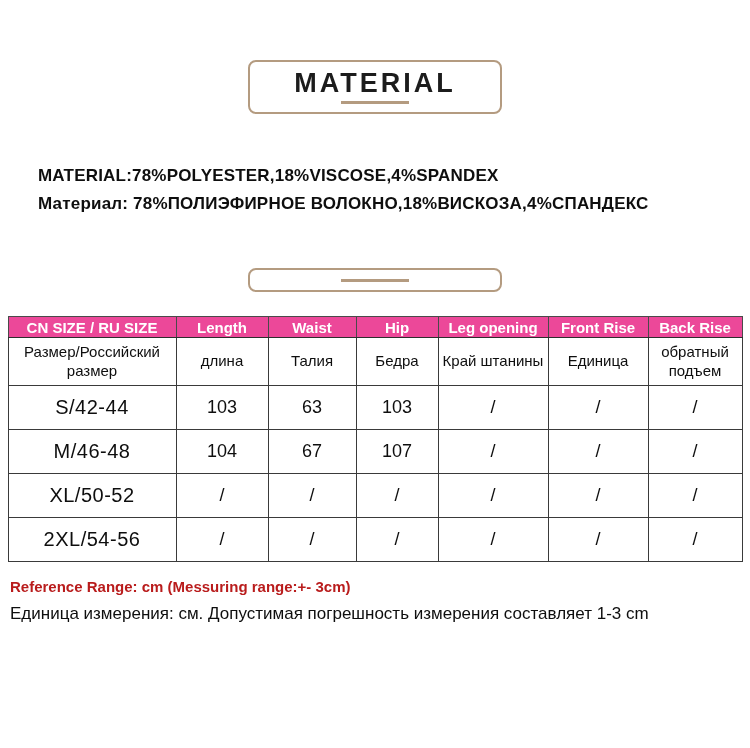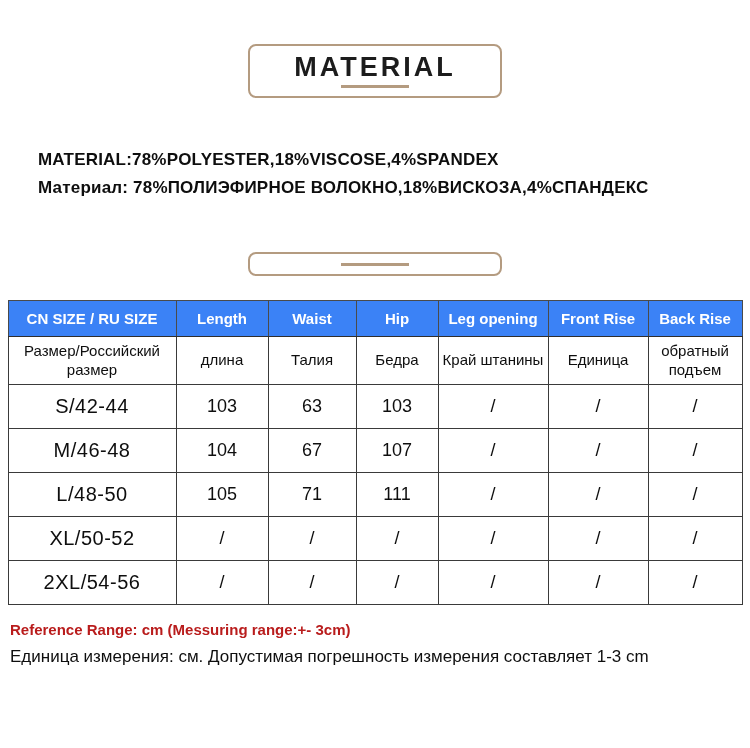--- a/index.html
+++ b/index.html
@@ -17,21 +17,21 @@
 
   
   .title-box {
     width: 254px;
     margin: 0 auto;
     border: 2px solid #b49b80;
     border-radius: 8px;
     text-align: center;
     padding: 6px 0 8px 0;
   }
-  .title-box.first { margin-top: 44px; }
+  .title-box.first { margin-top: 60px; }
   .title-box.second { margin-top: 50px; }
   .title-text {
     font-size: 27px;
     font-weight: bold;
     letter-spacing: 3px;
     color: #1c1c1c;
     line-height: 30px;
   }
   .title-underline {
     width: 68px;
@@ -58,25 +58,25 @@
     width: 734px;
     margin: 24px auto 0 auto;
     text-align: center;
   }
   table.size-chart th,
   table.size-chart td {
     border: 1px solid #3a3a3a;
     padding: 0 2px;
   }
   tr.head-en th {
-    background: #3b82f6;
+    background: #ec4899;
     color: #ffffff;
     font-size: 15px;
     font-weight: bold;
-    height: 36px;
+    height: 21px;
     border-color: #4a4a4a;
     border-bottom-color: #2e2e2e;
   }
   tr.head-ru td {
     height: 48px;
     font-size: 15px;
     font-weight: normal;
     line-height: 1.25;
     color: #0e0e0e;
   }
@@ -173,29 +173,20 @@
       <tr>
         <td class="rowlabel">M/46-48</td>
         <td>104</td>
         <td>67</td>
         <td>107</td>
         <td>/</td>
         <td>/</td>
         <td>/</td>
       </tr>
       <tr>
-        <td class="rowlabel">L/48-50</td>
-        <td>105</td>
-        <td>71</td>
-        <td>111</td>
-        <td>/</td>
-        <td>/</td>
-        <td>/</td>
-      </tr>
-      <tr>
         <td class="rowlabel">XL/50-52</td>
         <td>/</td>
         <td>/</td>
         <td>/</td>
         <td>/</td>
         <td>/</td>
         <td>/</td>
       </tr>
       <tr>
         <td class="rowlabel">2XL/54-56</td>

